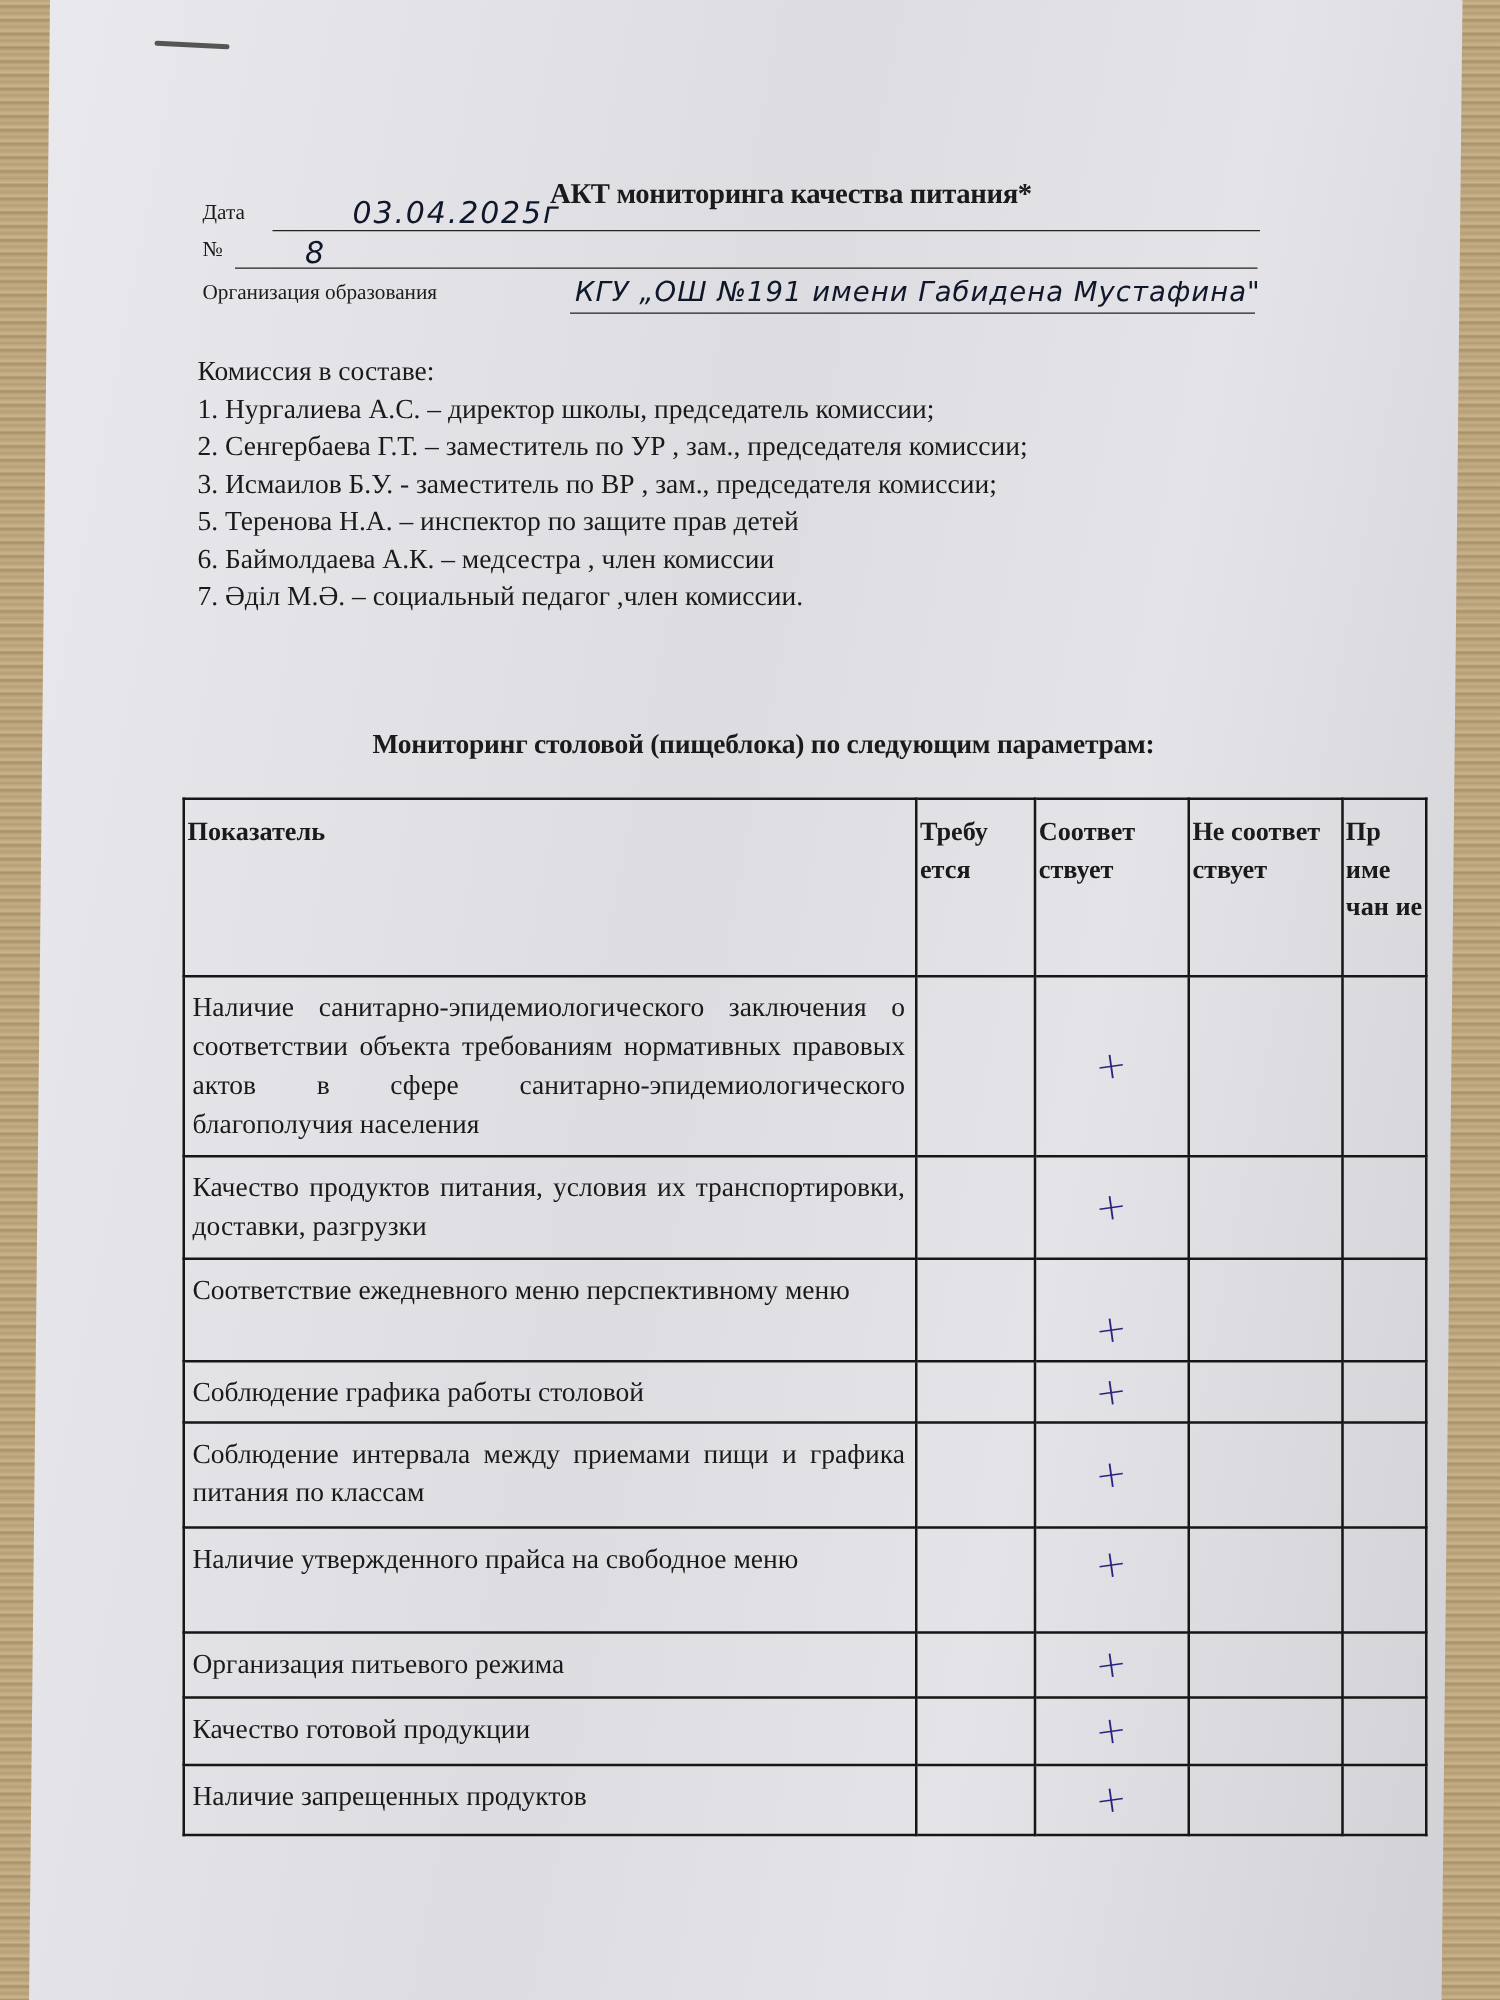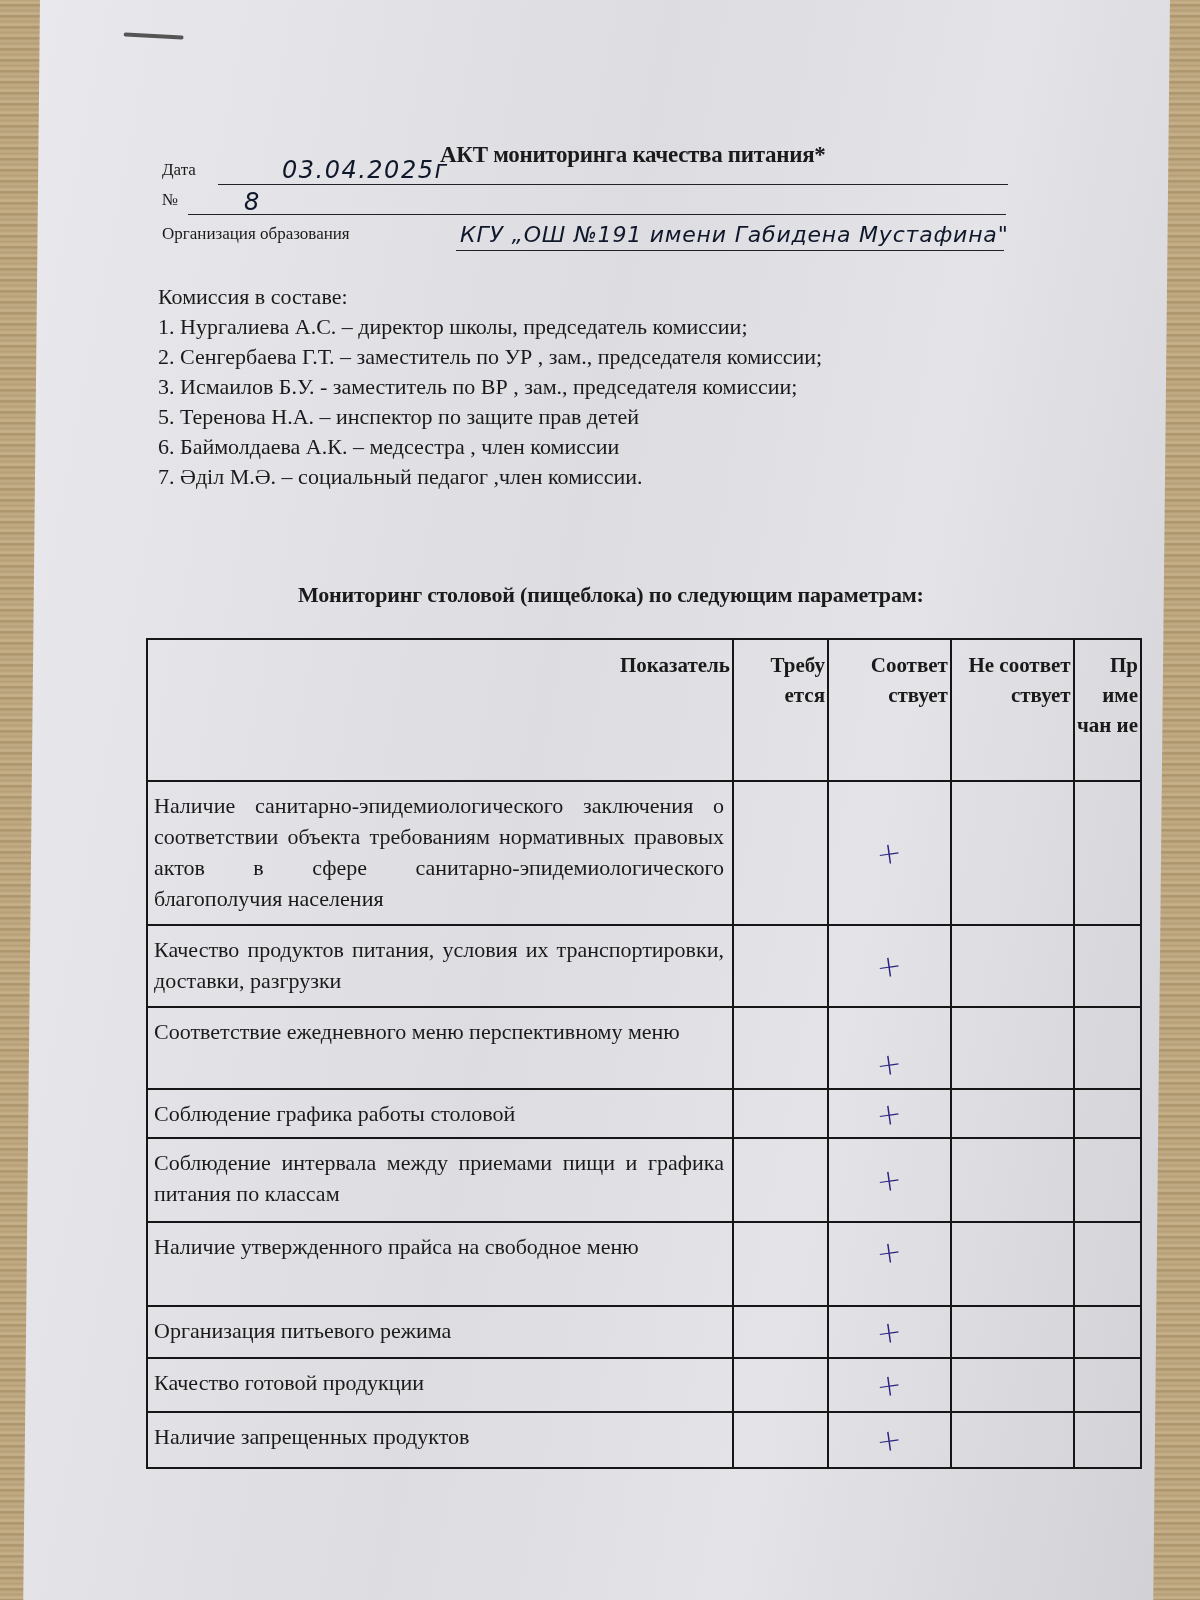--- a/index.html
+++ b/index.html
@@ -33,21 +33,21 @@
   .commission { position:absolute; left:158px; top:282px; font-size:22px; line-height:30px; }
   .commission .line { white-space:nowrap; }
   .section-title {
     position:absolute; left:270px; top:582px; font-size:22px; font-weight:bold; letter-spacing:-0.2px;margin-left:28px;
   }
   table.grid {
     position:absolute; left:146px; top:638px; width:996px;
     border-collapse:collapse; font-size:22px;
   }
   table.grid th, table.grid td { border:2px solid #161616; vertical-align:top; }
-  table.grid th { font-weight:bold; text-align:right; line-height:30px; padding:10px 2px; font-size:21px; }
+  table.grid th { font-weight:bold; text-align:left; line-height:30px; padding:10px 2px; font-size:21px; }
   table.grid td.ind { padding:8px 8px 8px 6px; text-align:justify; line-height:31px; }
   td.mark { position:relative; }
   .plus {
     position:absolute; left:50%; top:50%; transform: translate(-50%,-50%) rotate(-8deg);
     color:#2a2480; font-family:"DejaVu Sans", sans-serif; font-size:30px; font-weight:300;
   }
   .c1 { width:590px; } .c2 { width:90px; } .c3 { width:118px; } .c4 { width:118px; } .c5 { width:62px; }
 </style>
 </head>
 <body>

